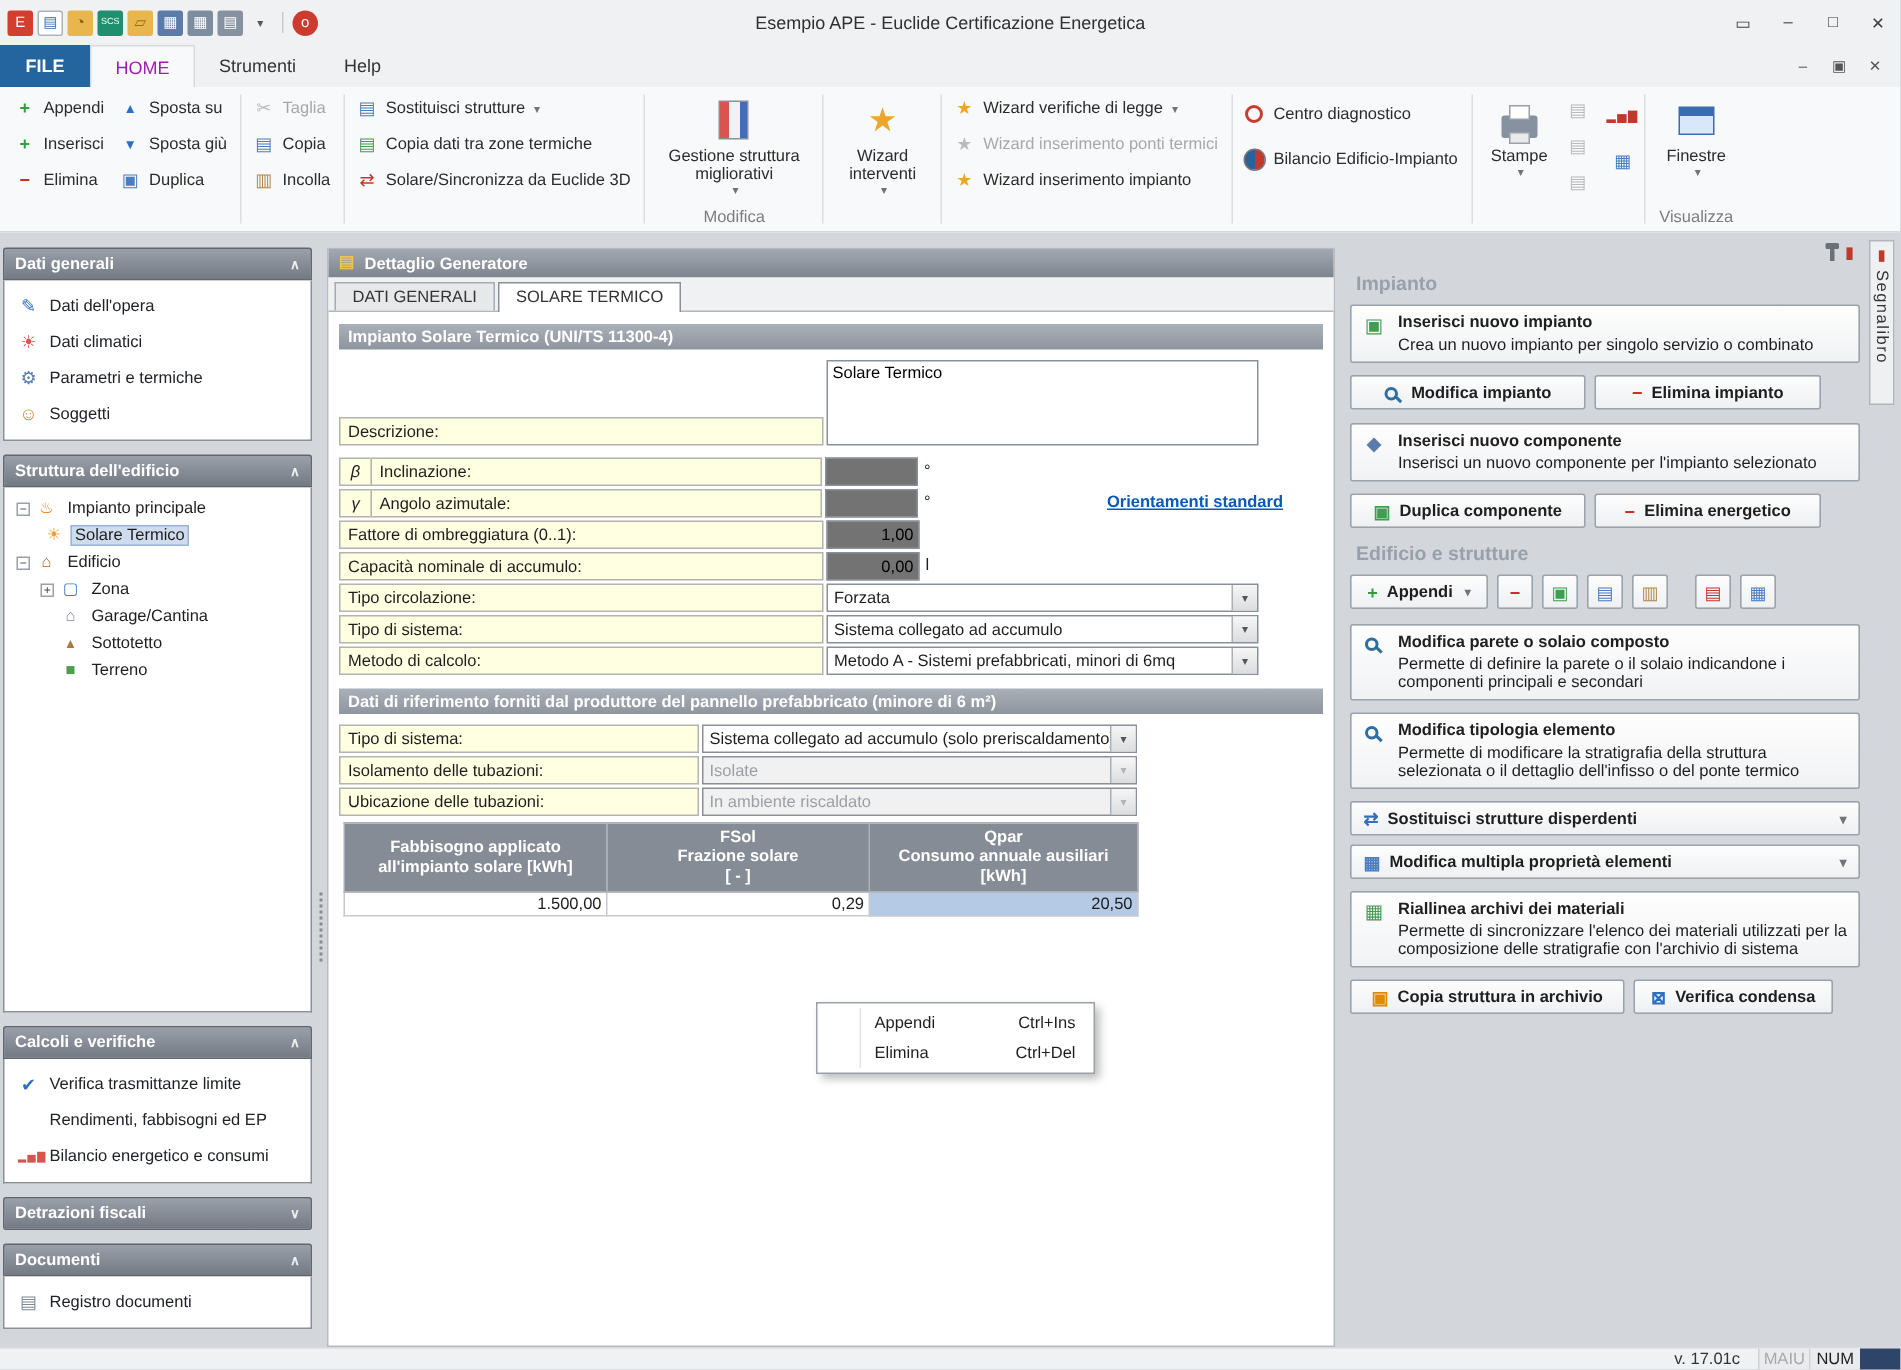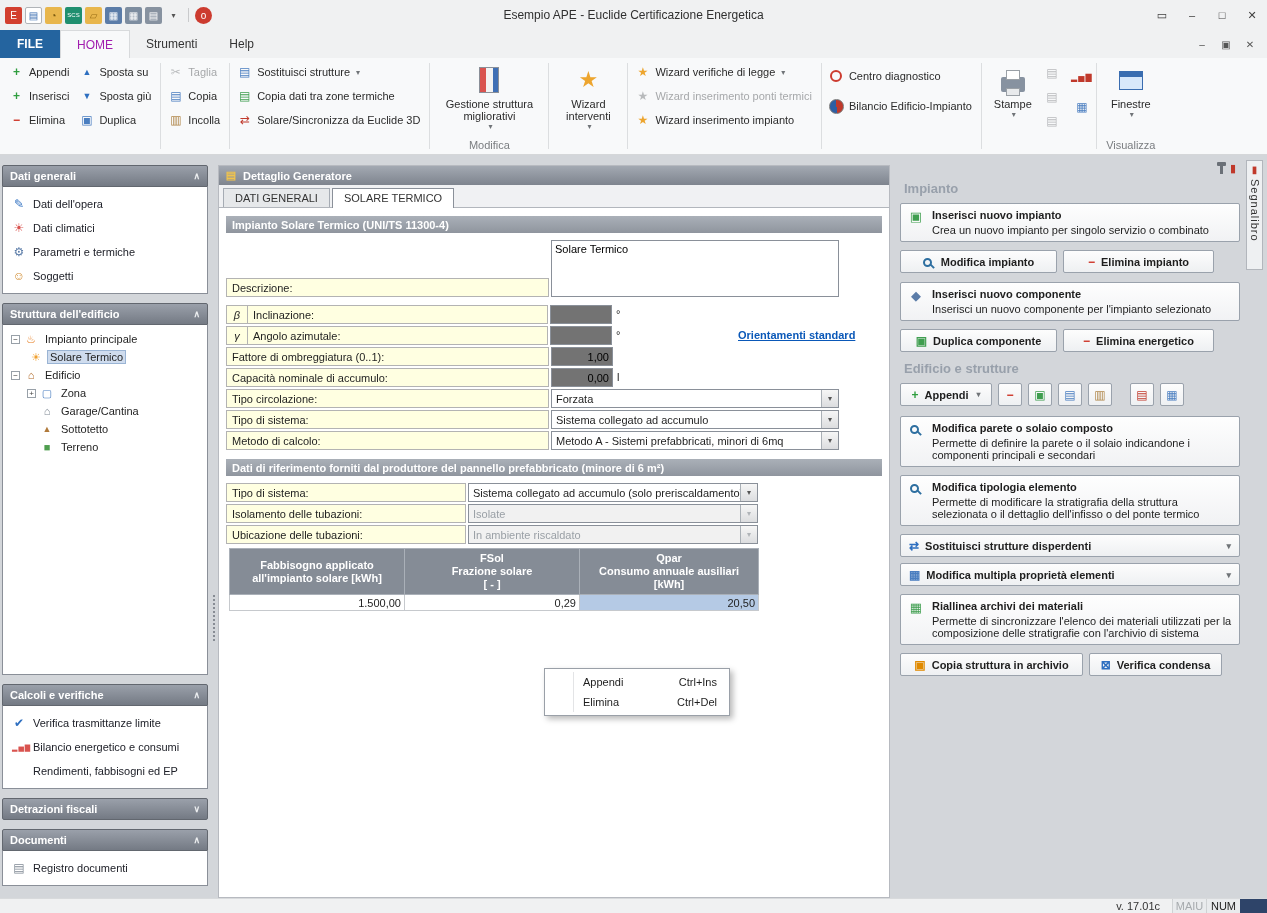--- a/index.html
+++ b/index.html
@@ -417,26 +417,26 @@
     <div class="sph">
         <span>Calcoli e verifiche</span>
         <span class="chv">∧</span>
       </div>
     <div class="spb">
       <div class="sitem">
           <span class="sic" style="color:#2e6fc0">✔</span>
           <span>Verifica trasmittanze limite</span>
         </div>
       <div class="sitem">
+          <span class="sic" style="color:#c0392b"></span>
+          <span>Rendimenti, fabbisogni ed EP</span>
+        </div>
+      <div class="sitem">
           <span class="sic" style="color:#d9534f;font-size:7px;letter-spacing:1px">▂▅▇</span>
           <span>Bilancio energetico e consumi</span>
-        </div>
-      <div class="sitem">
-          <span class="sic" style="color:#c0392b"></span>
-          <span>Rendimenti, fabbisogni ed EP</span>
         </div>
     </div>
   </div>
   <div class="sp">
     <div class="sph" style="border-radius:2px">
         <span>Detrazioni fiscali</span>
         <span class="chv">∨</span>
       </div>
   </div>
   <div class="sp">

